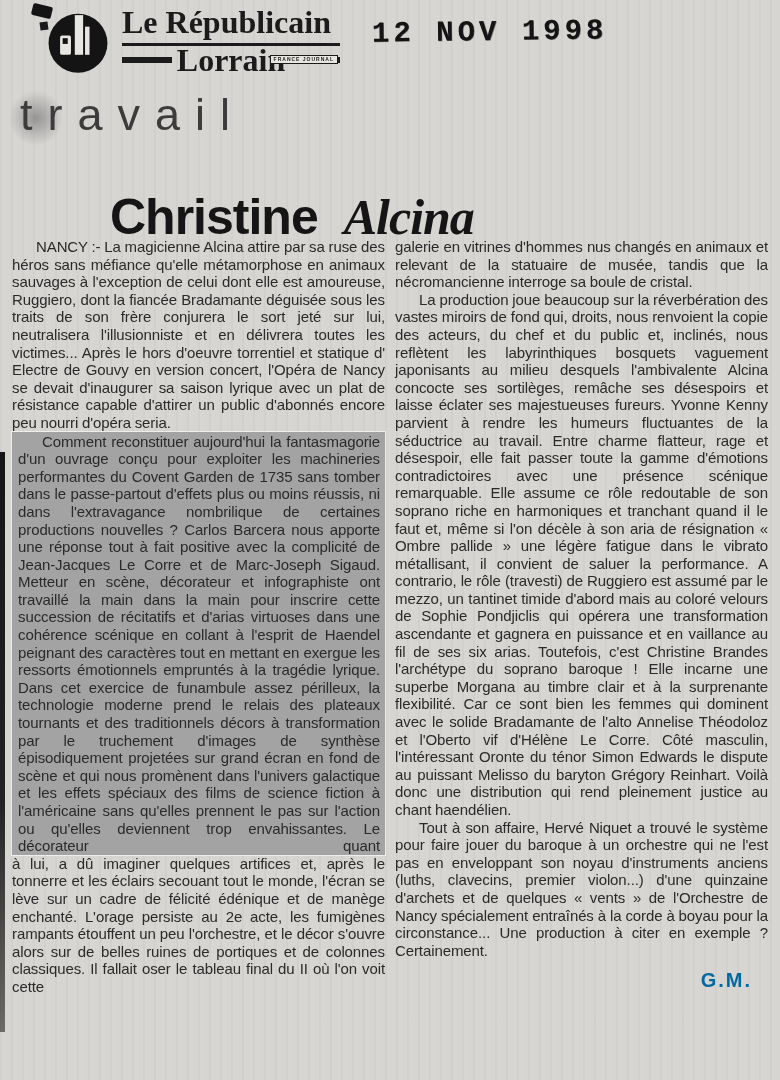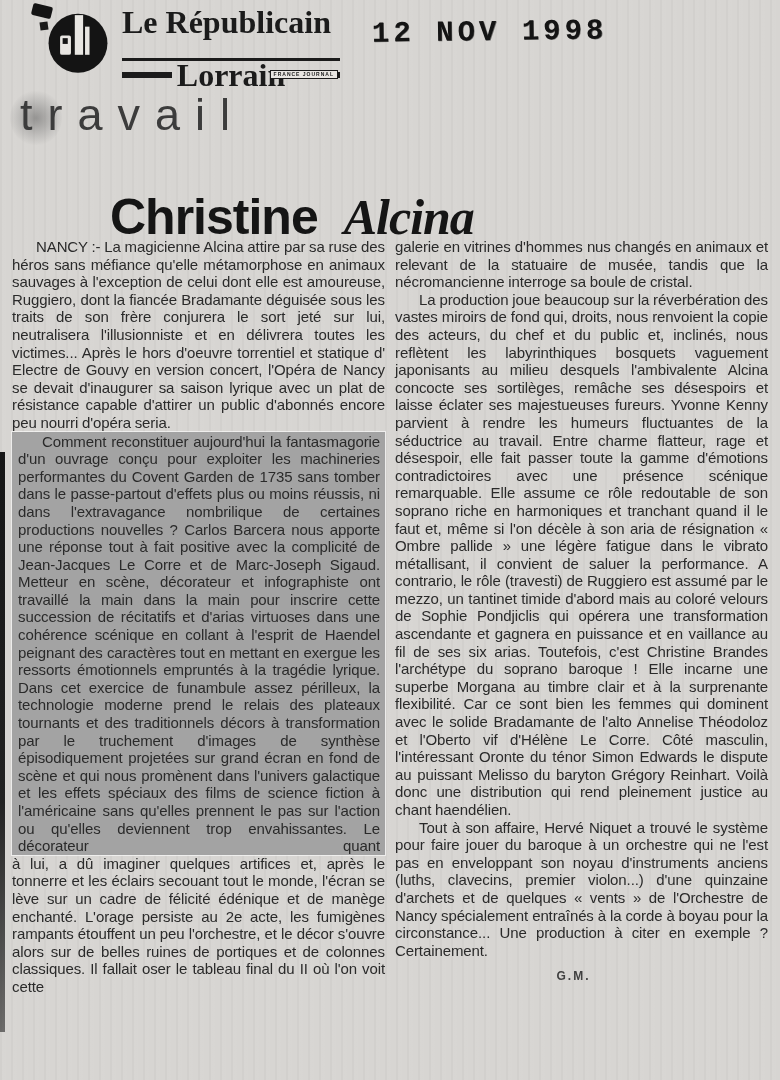--- a/index.html
+++ b/index.html
@@ -11,21 +11,21 @@
     color:#262626;
     -webkit-font-smoothing:antialiased;
   }
   
   .masthead{position:absolute;top:6px;left:46px;display:flex;align-items:flex-start;}
   .logo{width:64px;height:64px;flex:0 0 auto;margin-top:4px;}
   .mast-text{margin-left:12px;width:218px;}
   .mast-title1{
     font-family:"Liberation Serif", serif;font-weight:bold;font-size:32px;
     color:#1b1b1b;letter-spacing:0px;border-bottom:3px solid #1b1b1b;
-    padding-bottom:18px;white-space:nowrap;line-height:1.05;
+    padding-bottom:3px;white-space:nowrap;line-height:1.05;
   }
   .mast-line2{display:flex;align-items:flex-start;margin-top:2px;}
   .mast-bar{flex:1;height:6px;background:#1b1b1b;margin-top:9px;position:relative;}
   .mast-bar.right .tagline{
     position:absolute;right:2px;top:-2px;background:#e8e6e2;color:#1b1b1b;
     font-size:5px;font-weight:bold;letter-spacing:1px;padding:1px 3px;line-height:1;
     border:1px solid #1b1b1b;white-space:nowrap;
   }
   .mast-title2{
     font-family:"Liberation Serif", serif;font-weight:bold;font-size:32px;
@@ -65,22 +65,22 @@
     color:#2a2a2a;letter-spacing:-0.1px;word-spacing:-0.3px;hyphens:auto;
   }
   .indent{text-indent:24px;}
   .highlight-block{
     background:#a3a3a3;color:#141414;
     margin-left:-6px;margin-right:-5px;padding:1px 5px 0 6px;
     text-align-last:justify;
     box-shadow:0 0 0 1px rgba(255,255,255,0.6);
   }
   .signature{
-    text-align:center;font-weight:bold;font-size:12px;letter-spacing:2px;
-    color:#404040;margin-top:10px;padding-right:16px;
+    text-align:right;font-weight:bold;font-size:20px;letter-spacing:2px;
+    color:#0369a1;margin-top:10px;padding-right:16px;
   }
   
   .artifact-corner{
     position:absolute;top:5px;left:32px;width:20px;height:12px;background:#141414;
     transform:rotate(14deg);border-radius:2px;
   }
   .artifact-corner2{
     position:absolute;top:22px;left:40px;width:8px;height:8px;background:#1a1a1a;
     transform:rotate(-8deg);
   }

